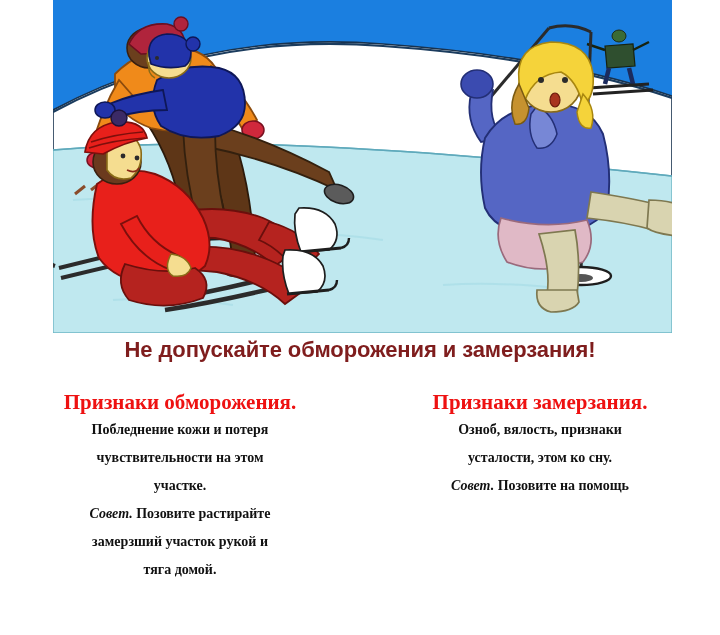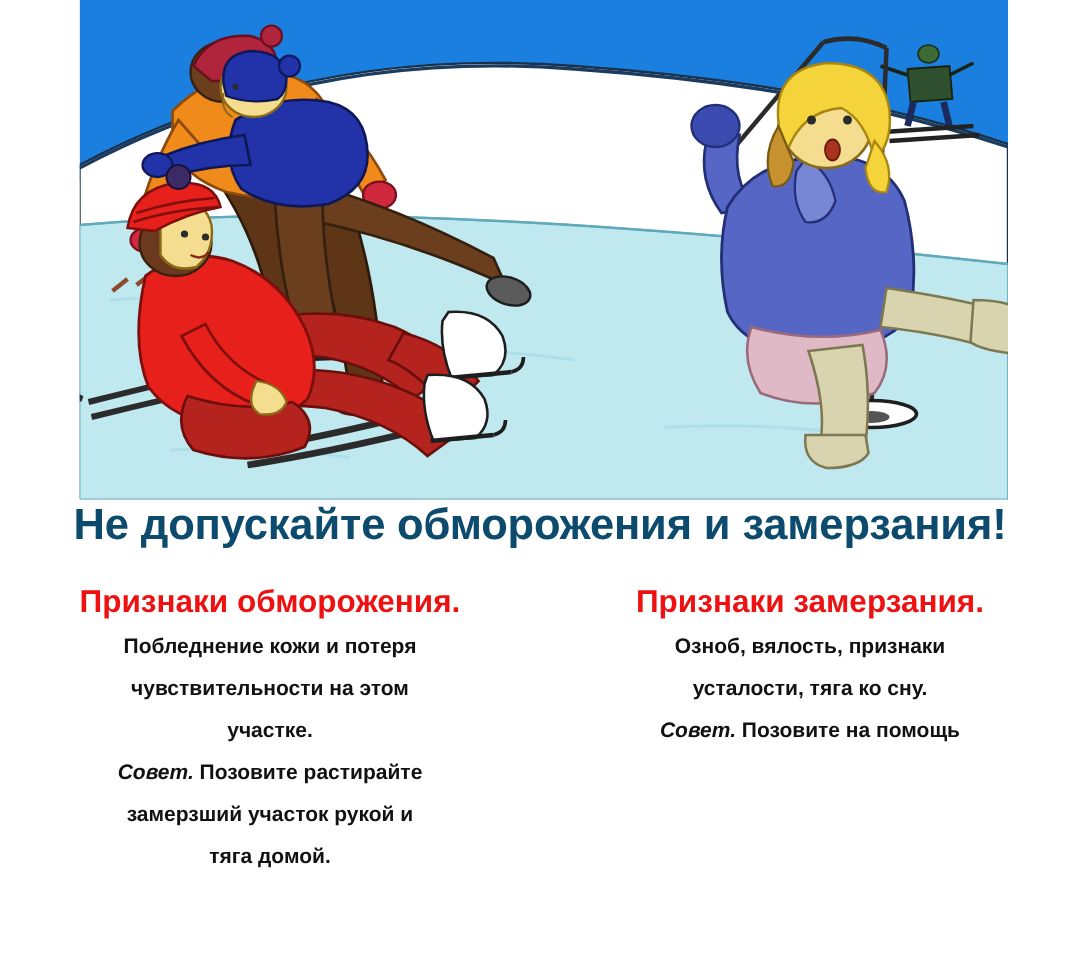--- a/index.html
+++ b/index.html
@@ -17,33 +17,33 @@
   .illus{
     position:absolute;left:53px;top:0;width:619px;height:333px;
     overflow:hidden;background:#ffffff;
   }
   .illus svg{display:block;width:100%;height:100%;}
 
   
   .headline{
     position:absolute;left:0;top:336px;width:720px;
     text-align:center;
-    font-size:29px;font-weight:bold;
-    color:#0c4a6e;
+    font-size:22px;font-weight:bold;
+    color:#7f1d1d;
     letter-spacing:-0.1px;
     line-height:28px;
     white-space:nowrap;
   }
 
   
   .cols{position:absolute;left:0;top:388px;width:720px;display:flex;}
   .col{box-sizing:border-box;text-align:center;}
   .col.left{width:360px;padding:0 12px;}
   .col.right{width:360px;padding:0 14px;}
-  .col p{margin:0;}
+  .col p{margin:0;font-family:Liberation Serif, serif;}
   .sub{
     font-size:21px;font-weight:bold;color:#ee1111;
     line-height:28px;white-space:nowrap;
   }
   .body-txt{
     font-size:14px;font-weight:bold;color:#111111;
     line-height:28px;
   }
   .body-txt .advice{font-style:italic;font-weight:bold;}
   .nw{white-space:nowrap;}
@@ -229,21 +229,21 @@
         <span class="advice">Совет.</span>
         <span>Позовите растирайте</span>
       </p>
       <p class="body-txt">замерзший участок рукой и</p>
       <p class="body-txt">тяга домой.</p>
     </div>
 
     <div class="col right">
       <p class="sub">Признаки замерзания.</p>
       <p class="body-txt">Озноб, вялость, признаки</p>
-      <p class="body-txt">усталости, тяга ко сну.</p>
+      <p class="body-txt">усталости, этом ко сну.</p>
       <p class="body-txt nw">
         <span class="advice">Совет.</span>
         <span>Позовите на помощь</span>
       </p>
     </div>
 
   </div>
 </div>
 
 </body></html>

